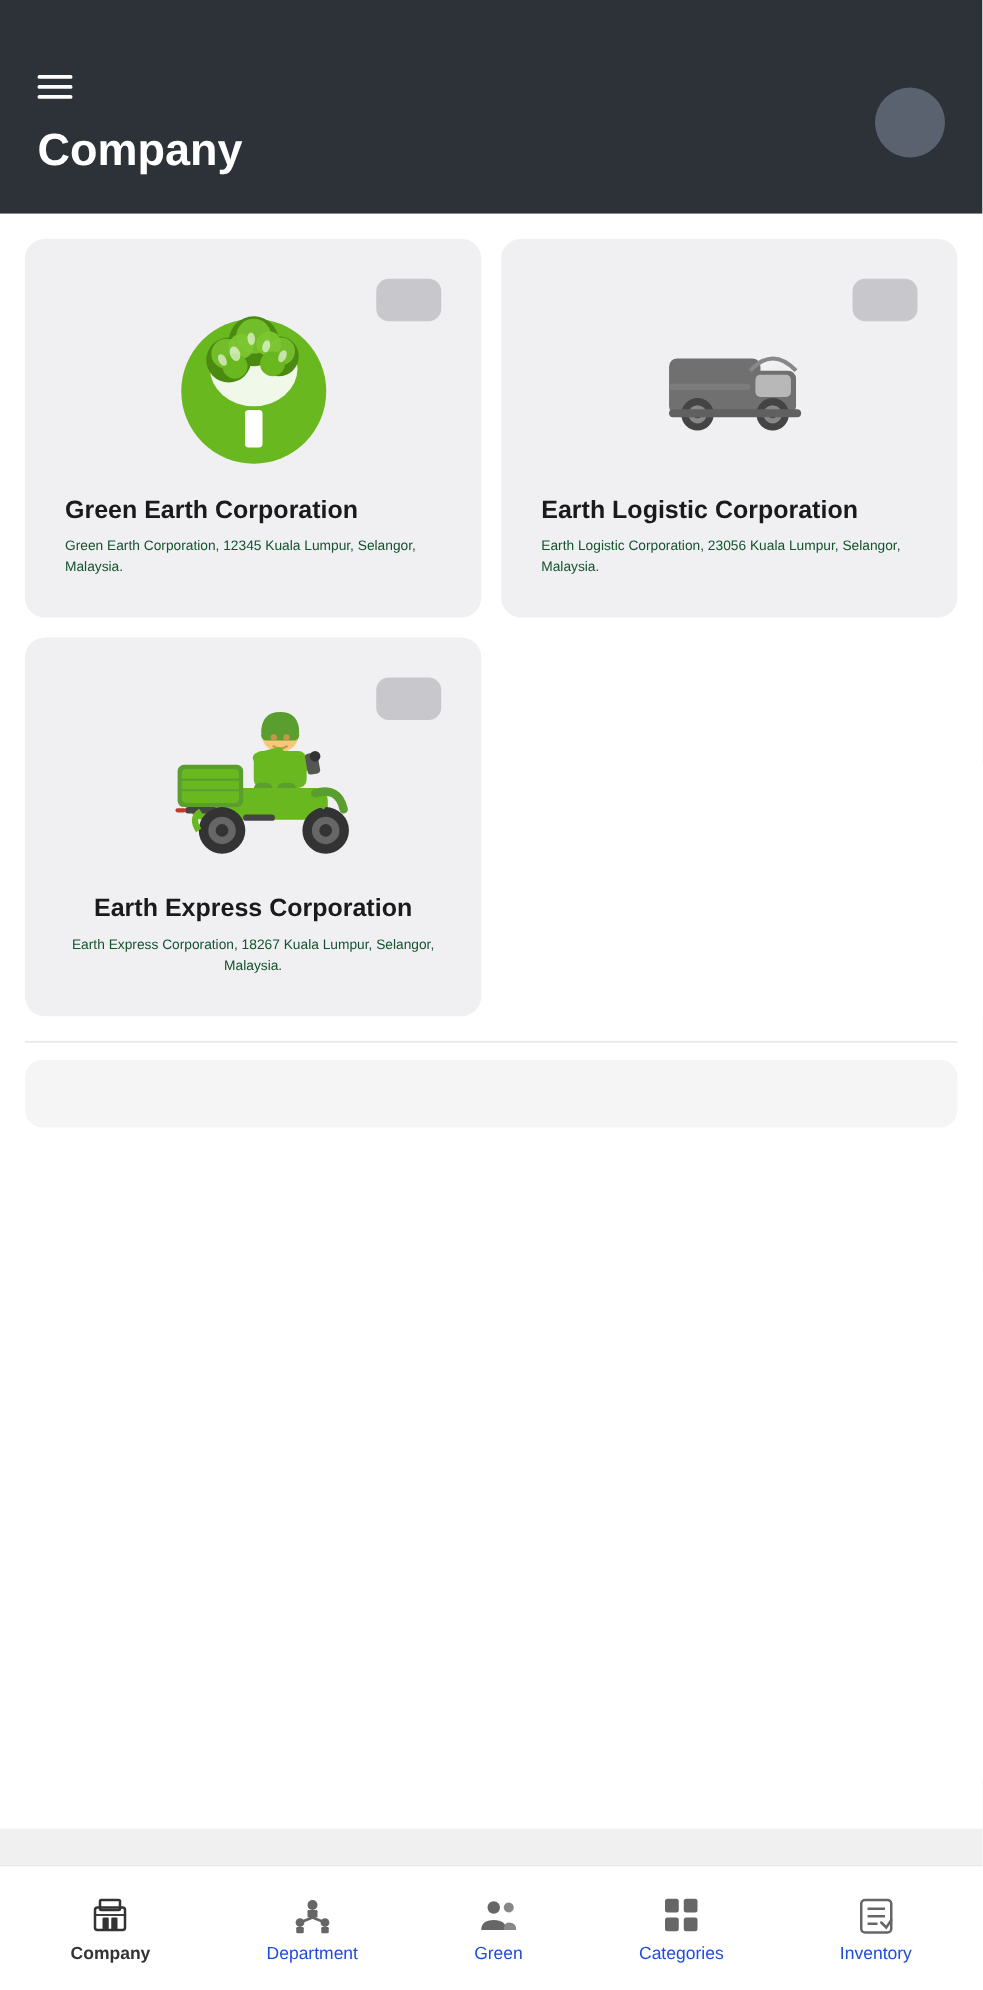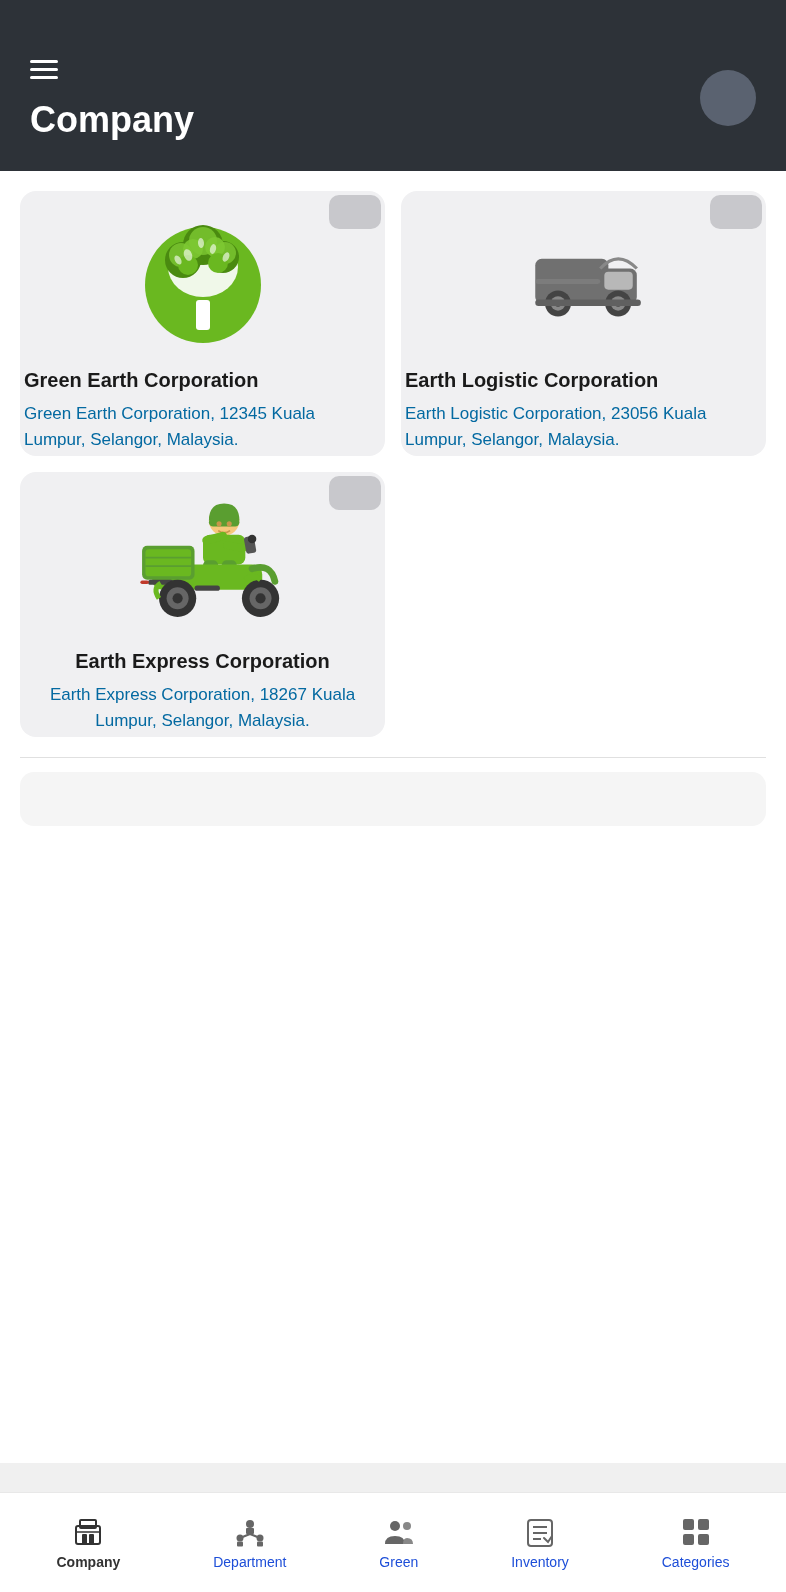--- a/index.html
+++ b/index.html
@@ -64,21 +64,21 @@
     .card-grid {
       display: grid;
       grid-template-columns: 1fr 1fr;
       gap: 16px;
       margin-bottom: 20px;
     }
 
     .company-card {
       background: #f0f0f2;
       border-radius: 16px;
-      padding: 4px;
+      padding: 32px;
       position: relative;
       cursor: pointer;
     }
 
     .card-image-container {
       width: 100%;
       height: 160px;
       display: flex;
       align-items: center;
       justify-content: center;
@@ -98,22 +98,22 @@
 
     .card-title {
       font-size: 20px;
       font-weight: 700;
       color: #1a1a1a;
       margin-bottom: 8px;
       line-height: 1.3;
     }
 
     .card-address {
-      font-size: 17px;
-      color: #0369a1;
+      font-size: 11px;
+      color: #14532d;
       line-height: 1.5;
     }
 
     
     .tree-illustration {
       width: 140px;
       height: 140px;
     }
 
     
@@ -388,35 +388,35 @@
         <circle cx="24" cy="10" r="4" fill="#888"></circle>
         <path d="M 20 28 Q 20 22 24 22 Q 30 22 30 28" fill="#888"></path>
       </svg>
     </div>
     <span class="nav-label">Green</span>
   </div>
 
   <div class="nav-item">
     <div class="nav-icon">
       <svg width="32" height="32" viewBox="0 0 32 32" fill="none">
+        <rect x="3" y="3" width="11" height="11" rx="2" fill="#666"></rect>
+        <rect x="18" y="3" width="11" height="11" rx="2" fill="#666"></rect>
+        <rect x="3" y="18" width="11" height="11" rx="2" fill="#666"></rect>
+        <rect x="18" y="18" width="11" height="11" rx="2" fill="#666"></rect>
+      </svg>
+    </div>
+    <span class="nav-label">Categories</span>
+  </div>
+
+  <div class="nav-item">
+    <div class="nav-icon">
+      <svg width="32" height="32" viewBox="0 0 32 32" fill="none">
         <rect x="4" y="4" width="24" height="26" rx="3" stroke="#666" stroke-width="2" fill="none"></rect>
         <line x1="9" y1="11" x2="23" y2="11" stroke="#666" stroke-width="2"></line>
         <line x1="9" y1="17" x2="23" y2="17" stroke="#666" stroke-width="2"></line>
         <line x1="9" y1="23" x2="17" y2="23" stroke="#666" stroke-width="2"></line>
         <path d="M 20 22 L 24 26 L 28 20" stroke="#666" stroke-width="2" fill="none" stroke-linecap="round"></path>
       </svg>
     </div>
     <span class="nav-label">Inventory</span>
   </div>
 
-  <div class="nav-item">
-    <div class="nav-icon">
-      <svg width="32" height="32" viewBox="0 0 32 32" fill="none">
-        <rect x="3" y="3" width="11" height="11" rx="2" fill="#666"></rect>
-        <rect x="18" y="3" width="11" height="11" rx="2" fill="#666"></rect>
-        <rect x="3" y="18" width="11" height="11" rx="2" fill="#666"></rect>
-        <rect x="18" y="18" width="11" height="11" rx="2" fill="#666"></rect>
-      </svg>
-    </div>
-    <span class="nav-label">Categories</span>
-  </div>
-
 </div>
 
 </body></html>

